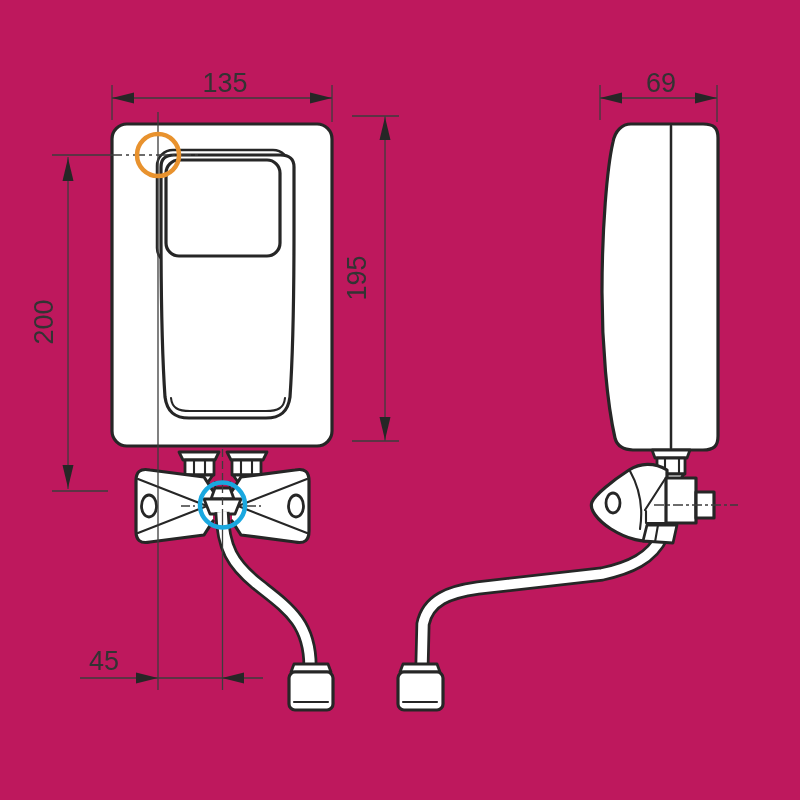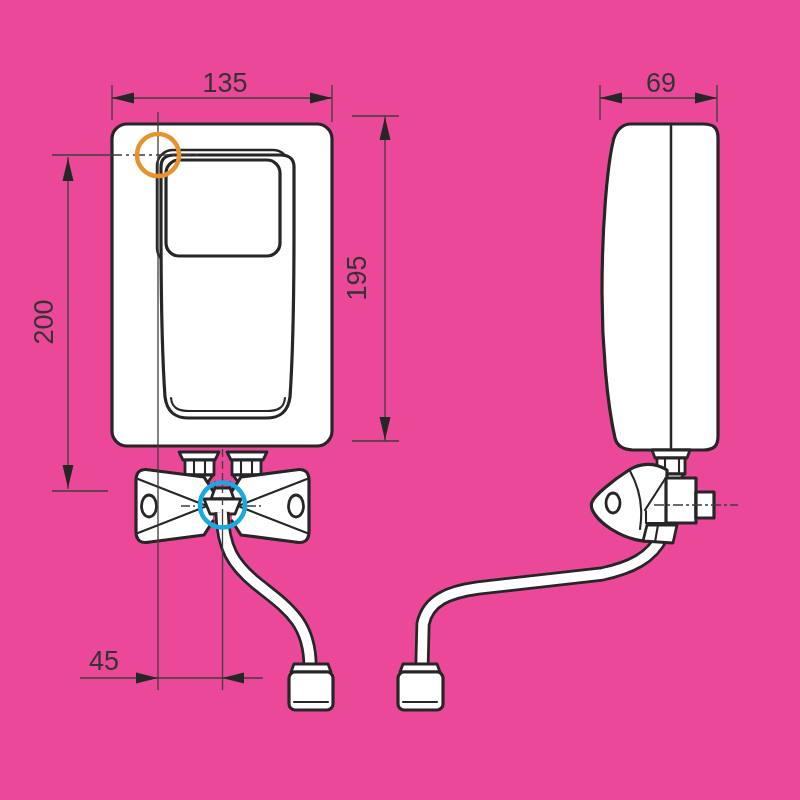--- a/index.html
+++ b/index.html
@@ -1,16 +1,16 @@
 <!DOCTYPE html>
 <html><head>
 <meta charset="utf-8">
 <style>
   html,body{margin:0;padding:0;background:#fff;}
-  .stage{position:relative;width:800px;height:800px;background:#ec4899;overflow:hidden;
+  .stage{position:relative;width:800px;height:800px;background:#be185d;overflow:hidden;
          font-family:"Liberation Sans", sans-serif;}
   svg{display:block;}
   
   .ol{fill:none;stroke:#262626;stroke-width:3.2;stroke-linejoin:round;stroke-linecap:round;}
   .olf{fill:#ffffff;stroke:#262626;stroke-width:3.2;stroke-linejoin:round;}
   .mlf{fill:#ffffff;stroke:#262626;stroke-width:2.8;stroke-linejoin:round;}
   .ml{fill:none;stroke:#262626;stroke-width:2.5;stroke-linejoin:round;stroke-linecap:round;}
   .tl{fill:none;stroke:#262626;stroke-width:2.1;stroke-linecap:round;}
   .fillw{fill:#ffffff;stroke:none;}
   .tube-out{fill:none;stroke:#262626;stroke-width:15;stroke-linecap:butt;}

